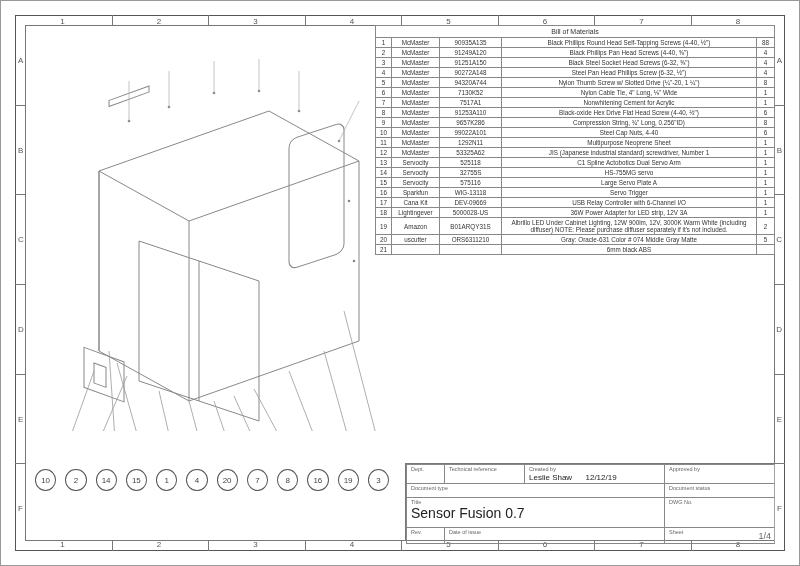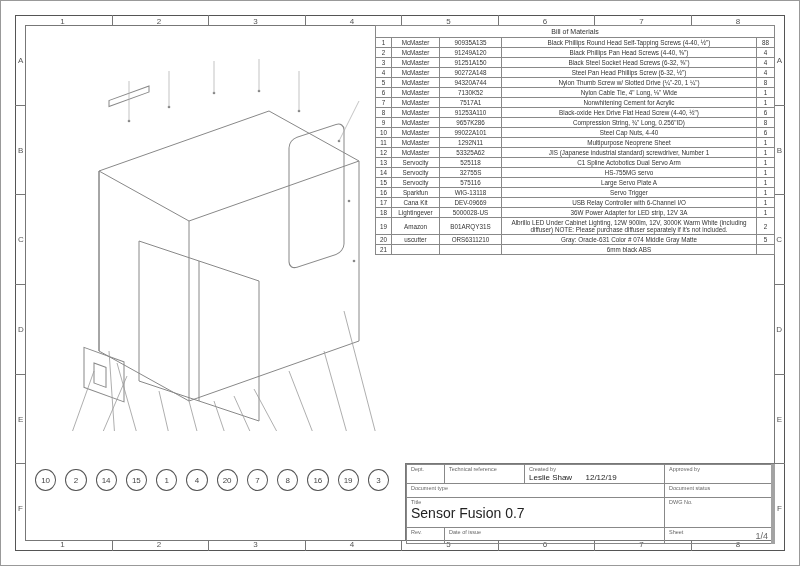--- a/index.html
+++ b/index.html
@@ -36,21 +36,21 @@
   .bom td.desc { text-align: center; }
   .bom col.item { width: 16px; }
   .bom col.supp { width: 48px; }
   .bom col.part { width: 62px; }
   .bom col.qty { width: 18px; }
   
   
   .titleblock { position: absolute; right: 24px; bottom: 24px; width: 370px; height: 78px; border: 1px solid #777; border-right: none; border-bottom: none; }
   .titleblock table { width: 100%; height: 100%; border-collapse: collapse; }
   .titleblock td { border: 1px solid #888; border-right: none; border-bottom: none; font-size: 5.5px; color: #666; padding: 1px 4px; vertical-align: top; position: relative; }
-  .titleblock td:last-child { border-right: 4px solid #a3a3a3; }
+  .titleblock td:last-child { border-right: 1px solid #a3a3a3; }
   .titleblock tr:last-child td { border-bottom: 1px solid #888; }
   .titleblock .val { font-size: 8px; color: #222; margin-top: 1px; }
   .titleblock .big { font-size: 14px; color: #222; font-weight: normal; }
   .titleblock .sheetno { text-align: right; font-size: 9px; position: absolute; right: 3px; bottom: 2px; }
 </style>
 </head>
 <body>
 
 <div class="sheet">
   <div class="frame"></div>

